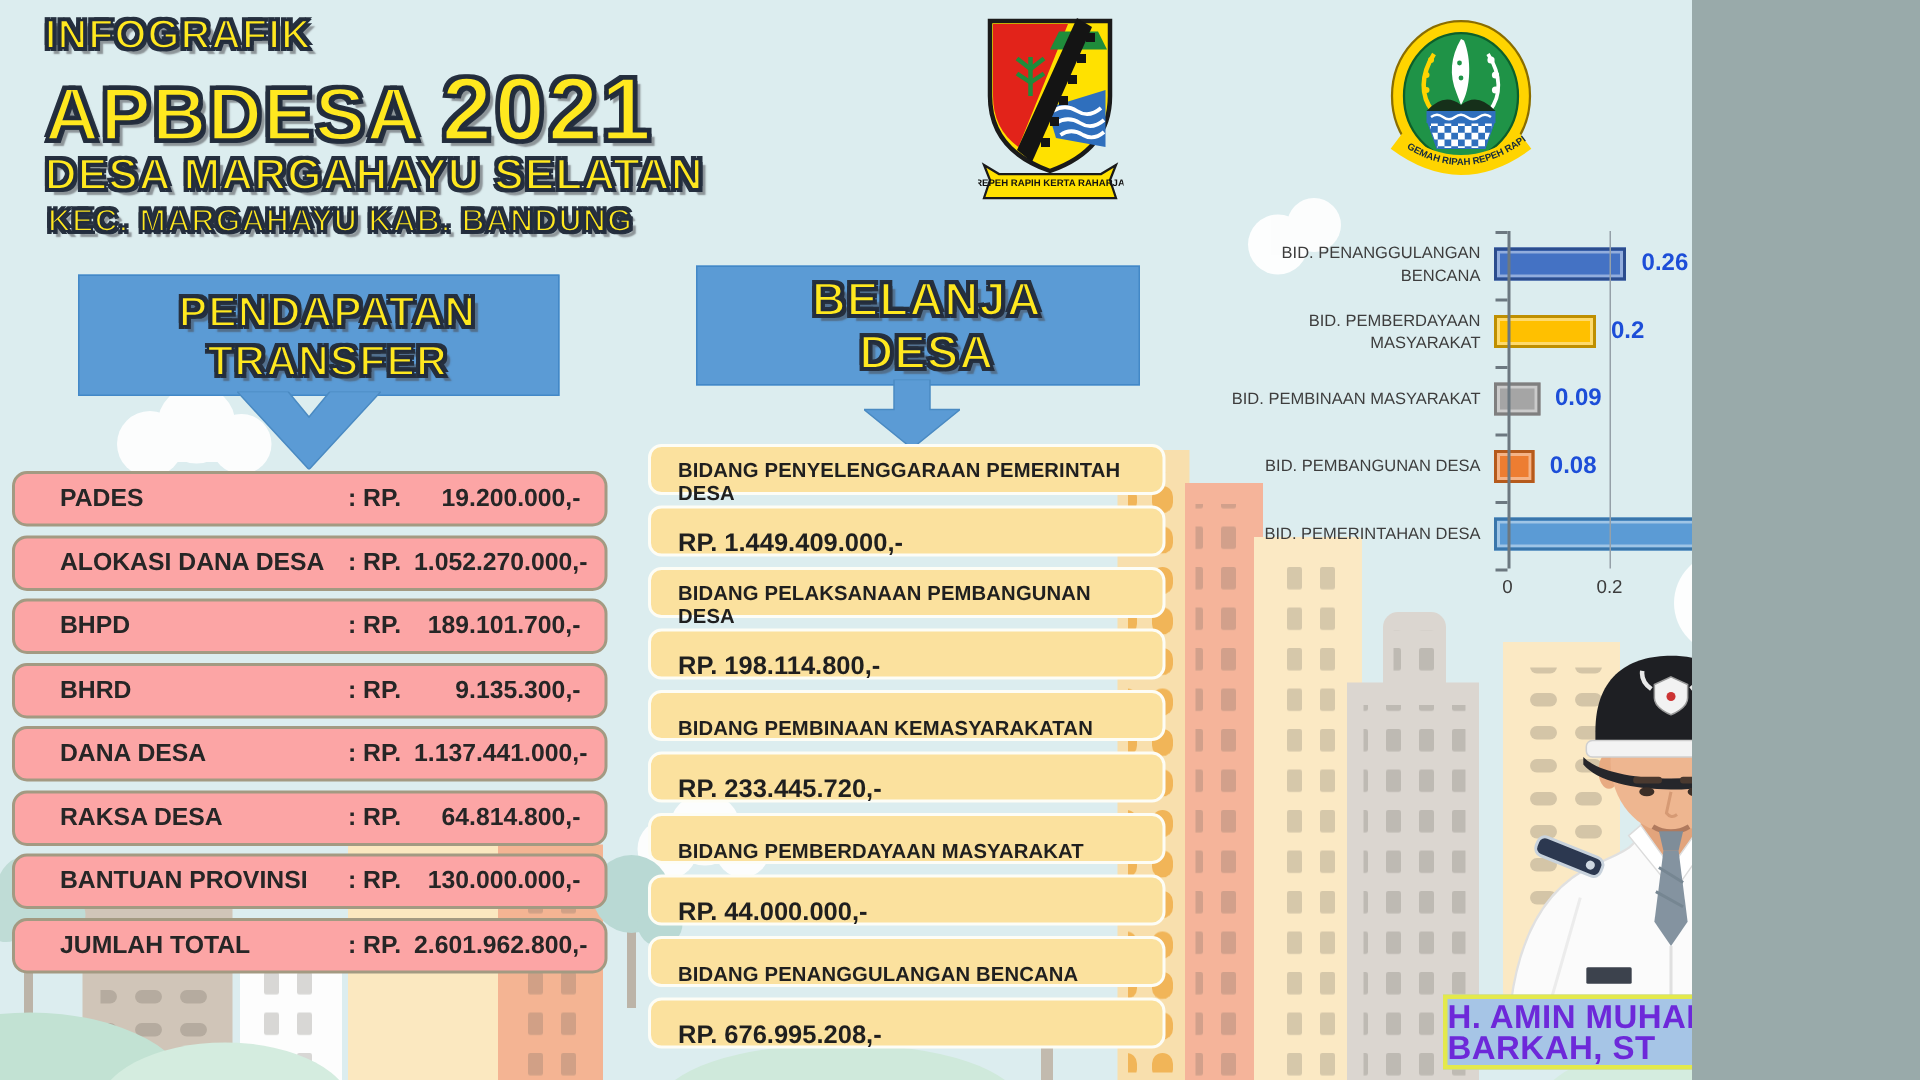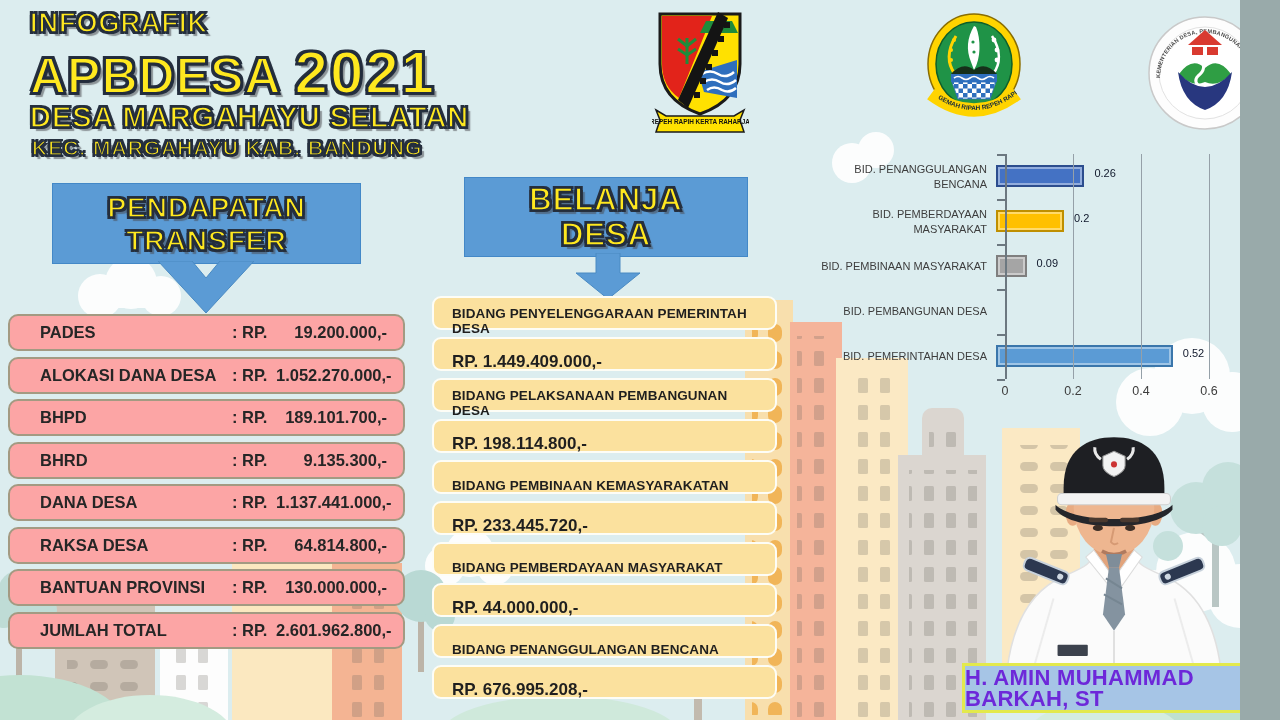--- a/index.html
+++ b/index.html
@@ -1,32 +1,32 @@
 <!DOCTYPE html>
 <html><head>
 <meta charset="utf-8">
 <style>
   html,body{margin:0;padding:0;background:#9aa;}
-  .canvas{position:relative;width:1240px;height:720px;overflow:hidden;background:#dcedef;
+  .canvas{position:relative;width:1128px;height:720px;overflow:hidden;background:#dcedef;
           font-family:"Liberation Sans",sans-serif;}
   .abs{position:absolute;}
 
   
   .ystroke{color:#ffe81f;font-weight:bold;letter-spacing:1px;
     -webkit-text-stroke:1.5px #222c3c;
     text-shadow:-2px -2px 0 #26303f,2px -2px 0 #26303f,-2px 2px 0 #26303f,2px 2px 0 #26303f,4px 4px 1px rgba(75,75,80,.55);}
   .kicker{left:30px;top:8px;font-size:27px;}
   .bigtitle{left:30px;top:38px;font-size:50px;-webkit-text-stroke:2.2px #222c3c;}
   .bigtitle .yr{font-size:60px;letter-spacing:2px;}
   .sub1{left:30px;top:101px;font-size:29px;}
   .sub2{left:32px;top:136px;font-size:21px;}
 
   
   .bluebox{background:#5b9bd5;border:1px solid #4388c7;display:flex;flex-direction:column;
-           align-items:center;justify-content:center;z-index:10;}
+           align-items:center;justify-content:center;z-index:10;padding-left:12px;}
   .bluebox .ln{font-size:28px;line-height:33px;text-align:center;}
   .arrow{z-index:10;}
 
   
   .goldrows{left:8px;top:314px;width:397px;display:flex;flex-direction:column;gap:5.5px;z-index:10;}
   .goldrow{height:37px;background:#fca5a5;border:2px solid #a39a82;border-radius:10px;
            display:grid;grid-template-columns:192px 44px 1fr;align-items:center;
            padding:0 16px 0 30px;box-sizing:border-box;
            font-weight:bold;font-size:16.5px;color:#262626;}
   .goldrow .amt{text-align:right;}
@@ -41,21 +41,21 @@
   
   .chart{left:818px;top:145px;width:430px;z-index:10;}
   .chart-title{width:412px;text-align:center;font-size:21px;font-weight:800;color:#0d0d0d;}
   .plot{position:relative;margin-top:9px;height:225px;}
   .crow{display:flex;align-items:center;height:45px;}
   .clabel{width:178px;text-align:right;padding-right:9px;font-size:11px;line-height:14.5px;
           color:#3d3d3d;box-sizing:border-box;}
   .barzone{position:relative;height:45px;flex:1;}
   .cbar{position:absolute;left:0;top:11px;height:22px;box-sizing:border-box;border:2px solid;
         box-shadow:inset 0 0 0 2px rgba(255,255,255,.42);}
-  .cval{position:absolute;top:13px;font-size:11px;font-weight:400;color:#0f172a;white-space:nowrap;}
+  .cval{position:absolute;top:13px;font-size:16px;font-weight:700;color:#1d4ed8;white-space:nowrap;}
   .gridline{position:absolute;width:1px;top:0;height:225px;background:#95a0a8;}
   .gridline.axis0{background:#6c7880;width:1.5px;}
   .tick{position:absolute;left:179px;width:8px;height:1.5px;background:#6c7880;}
   .xlab{position:absolute;top:230px;font-size:12.5px;color:#3d3d3d;transform:translateX(-50%);}
 
   
   .plate{left:962px;top:663px;width:309px;height:50px;background:#a6c5e6;border:3px solid #e3e94c;
          box-sizing:border-box;z-index:20;display:flex;flex-direction:column;align-items:center;
          justify-content:center;}
   .plate .l1,.plate .l2{font-size:22px;font-weight:800;color:#6d28d9;line-height:21px;letter-spacing:.3px;}
@@ -337,20 +337,24 @@
       </div>
       <div class="crow">
         <div class="clabel">BID. PEMBINAAN MASYARAKAT</div>
         <div class="barzone">
             <div class="cbar" style="width: 30.6px; background: rgb(165, 165, 165); border-color: rgb(127, 127, 127);"></div>
             <div class="cval" style="left: 40.6px;">0.09</div>
           </div>
       </div>
       <div class="crow">
         <div class="clabel">BID. PEMBANGUNAN DESA</div>
+        <div class="barzone">
+            <div class="cbar" style="width: 27.2px; background: rgb(237, 125, 49); border-color: rgb(181, 90, 28);"></div>
+            <div class="cval" style="left: 37.2px;">0.08</div>
+          </div>
       </div>
       <div class="crow">
         <div class="clabel">BID. PEMERINTAHAN DESA</div>
         <div class="barzone">
             <div class="cbar" style="width: 176.8px; background: rgb(91, 155, 213); border-color: rgb(58, 118, 171);"></div>
             <div class="cval" style="left: 186.8px;">0.52</div>
           </div>
       </div>
     <div class="gridline axis0" style="left: 187px;"></div>
         <div class="xlab" style="left: 187px;">0</div>

